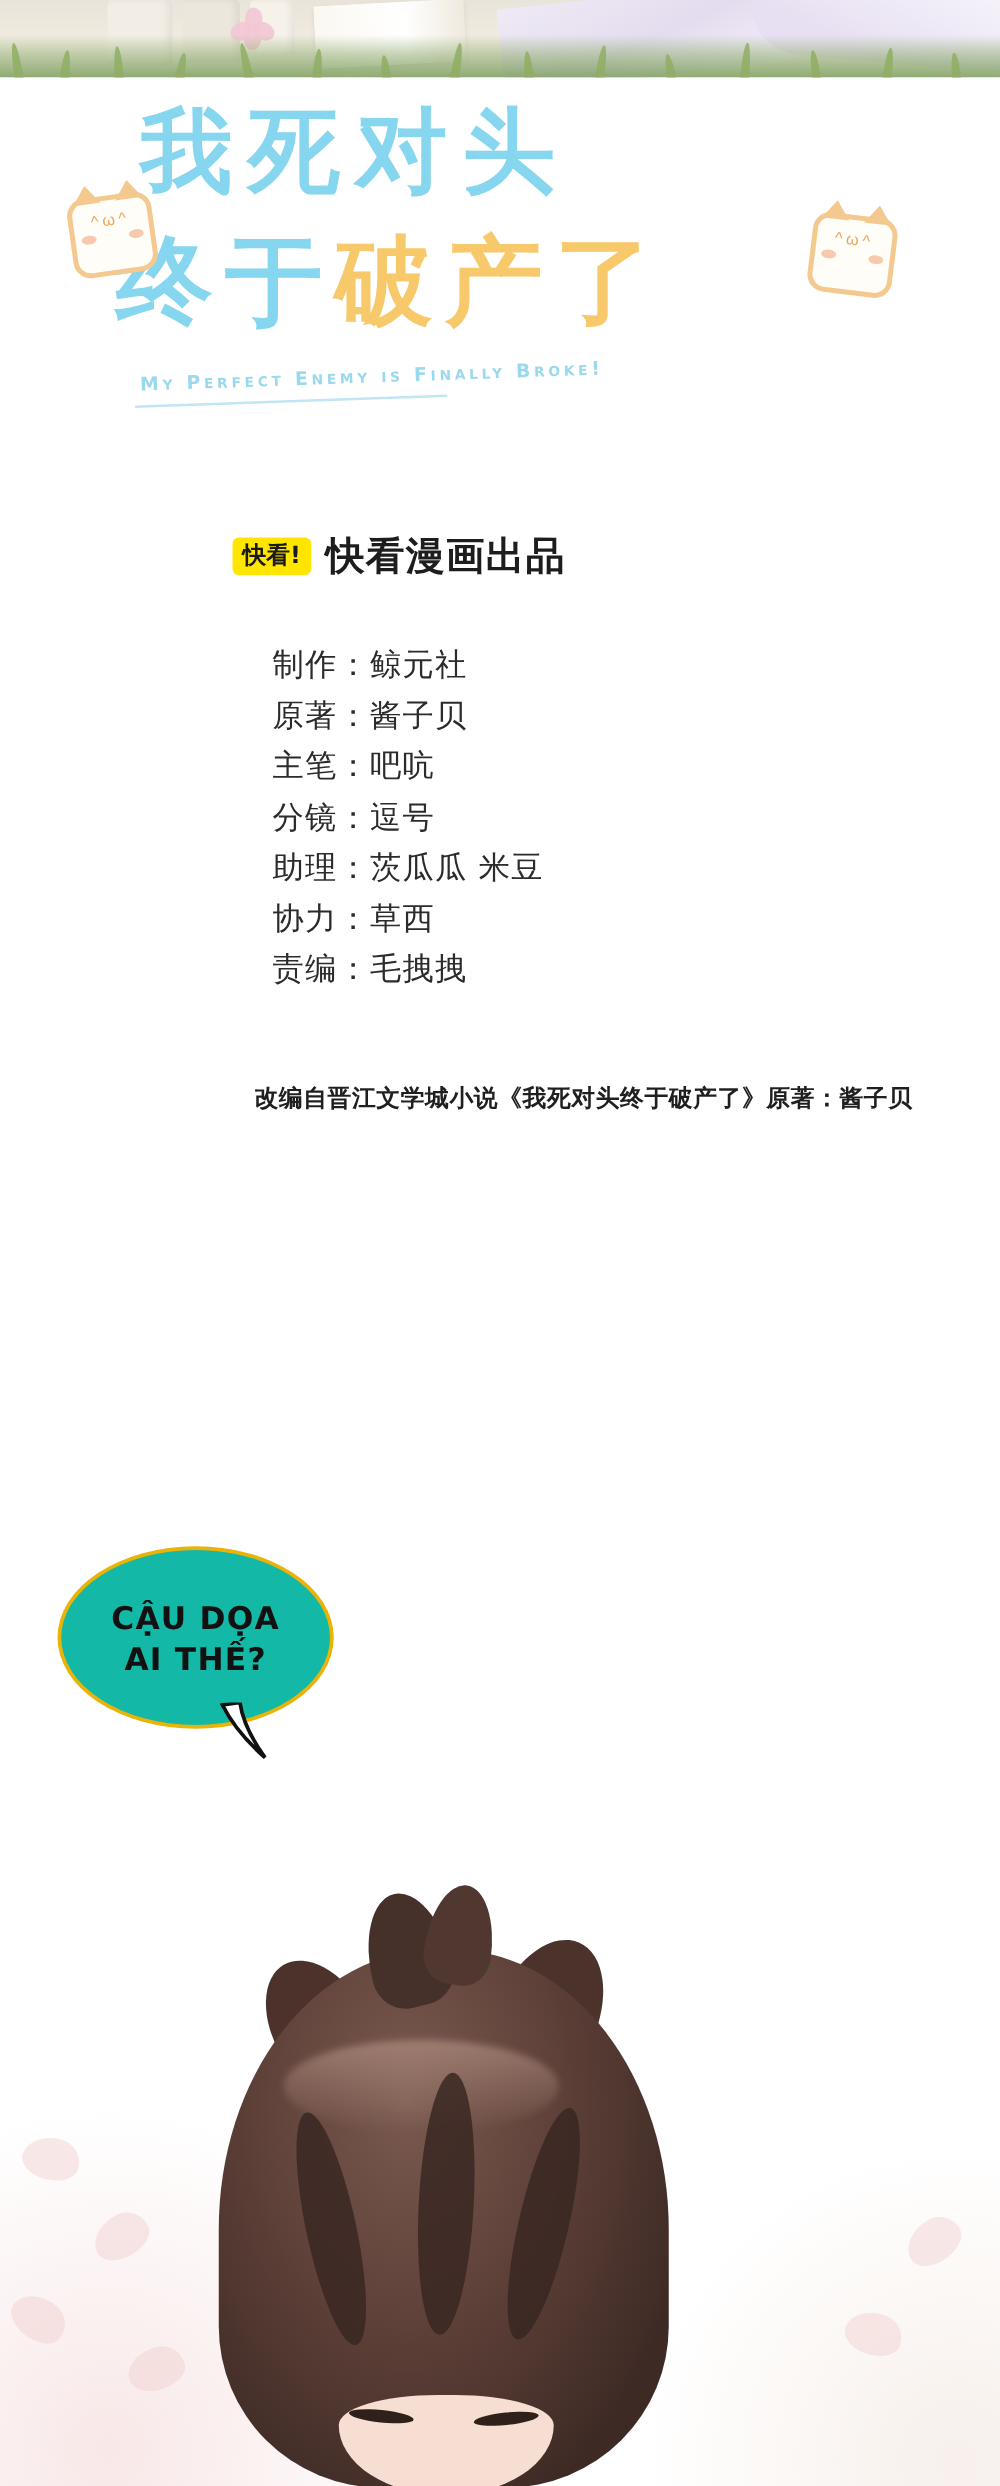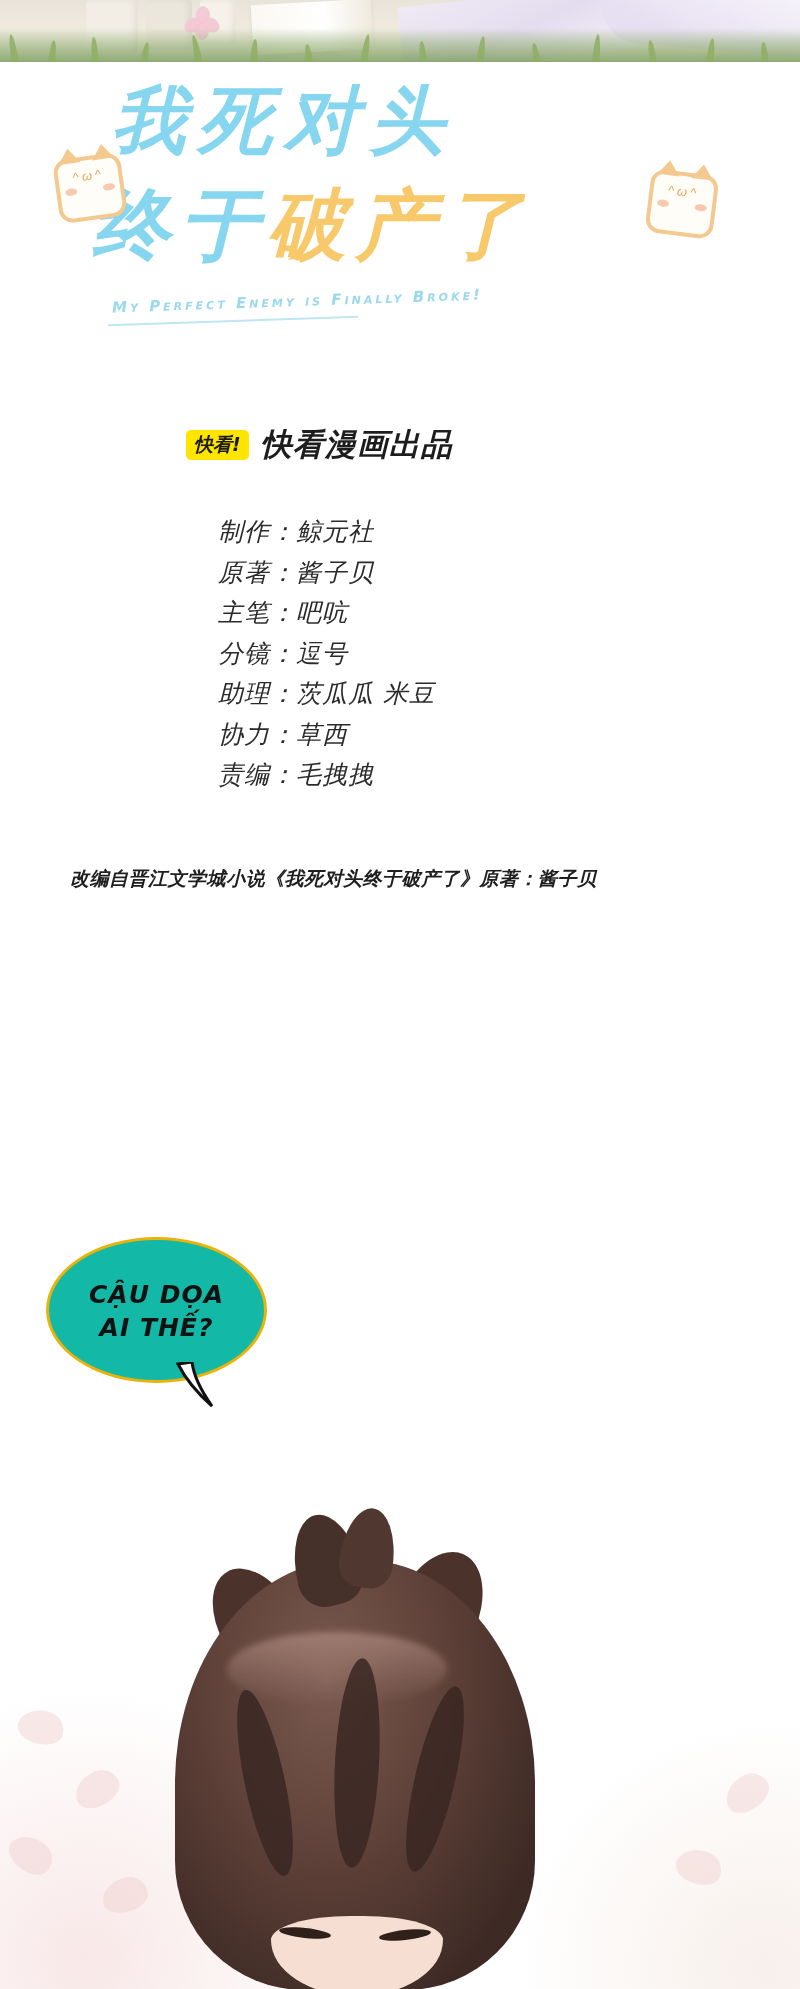--- a/index.html
+++ b/index.html
@@ -9,21 +9,20 @@
   }
   body {
     font-family: "Liberation Sans", sans-serif;
   }
   .page {
     position: relative;
     width: 800px;
     height: 1989px;
     overflow: hidden;
     background: #ffffff;
-    font-style: italic;
   }
 
   
   .top-art {
     position: absolute;
     left: 0;
     top: 0;
     width: 800px;
     height: 62px;
     overflow: hidden;
@@ -246,21 +245,21 @@
     white-space: nowrap;
   }
   .credit-row .label { }
   .credit-row .value { }
 
   .adapt-note {
     position: absolute;
     left: 70px;
     top: 866px;
     width: 660px;
-    text-align: left;
+    text-align: right;
     font-size: 19px;
     font-weight: bold;
     color: #1f1f1f;
     letter-spacing: 0.5px;
     font-family: "DejaVu Sans", sans-serif;
     white-space: nowrap;
   }
 
   
   .bottom-art {

